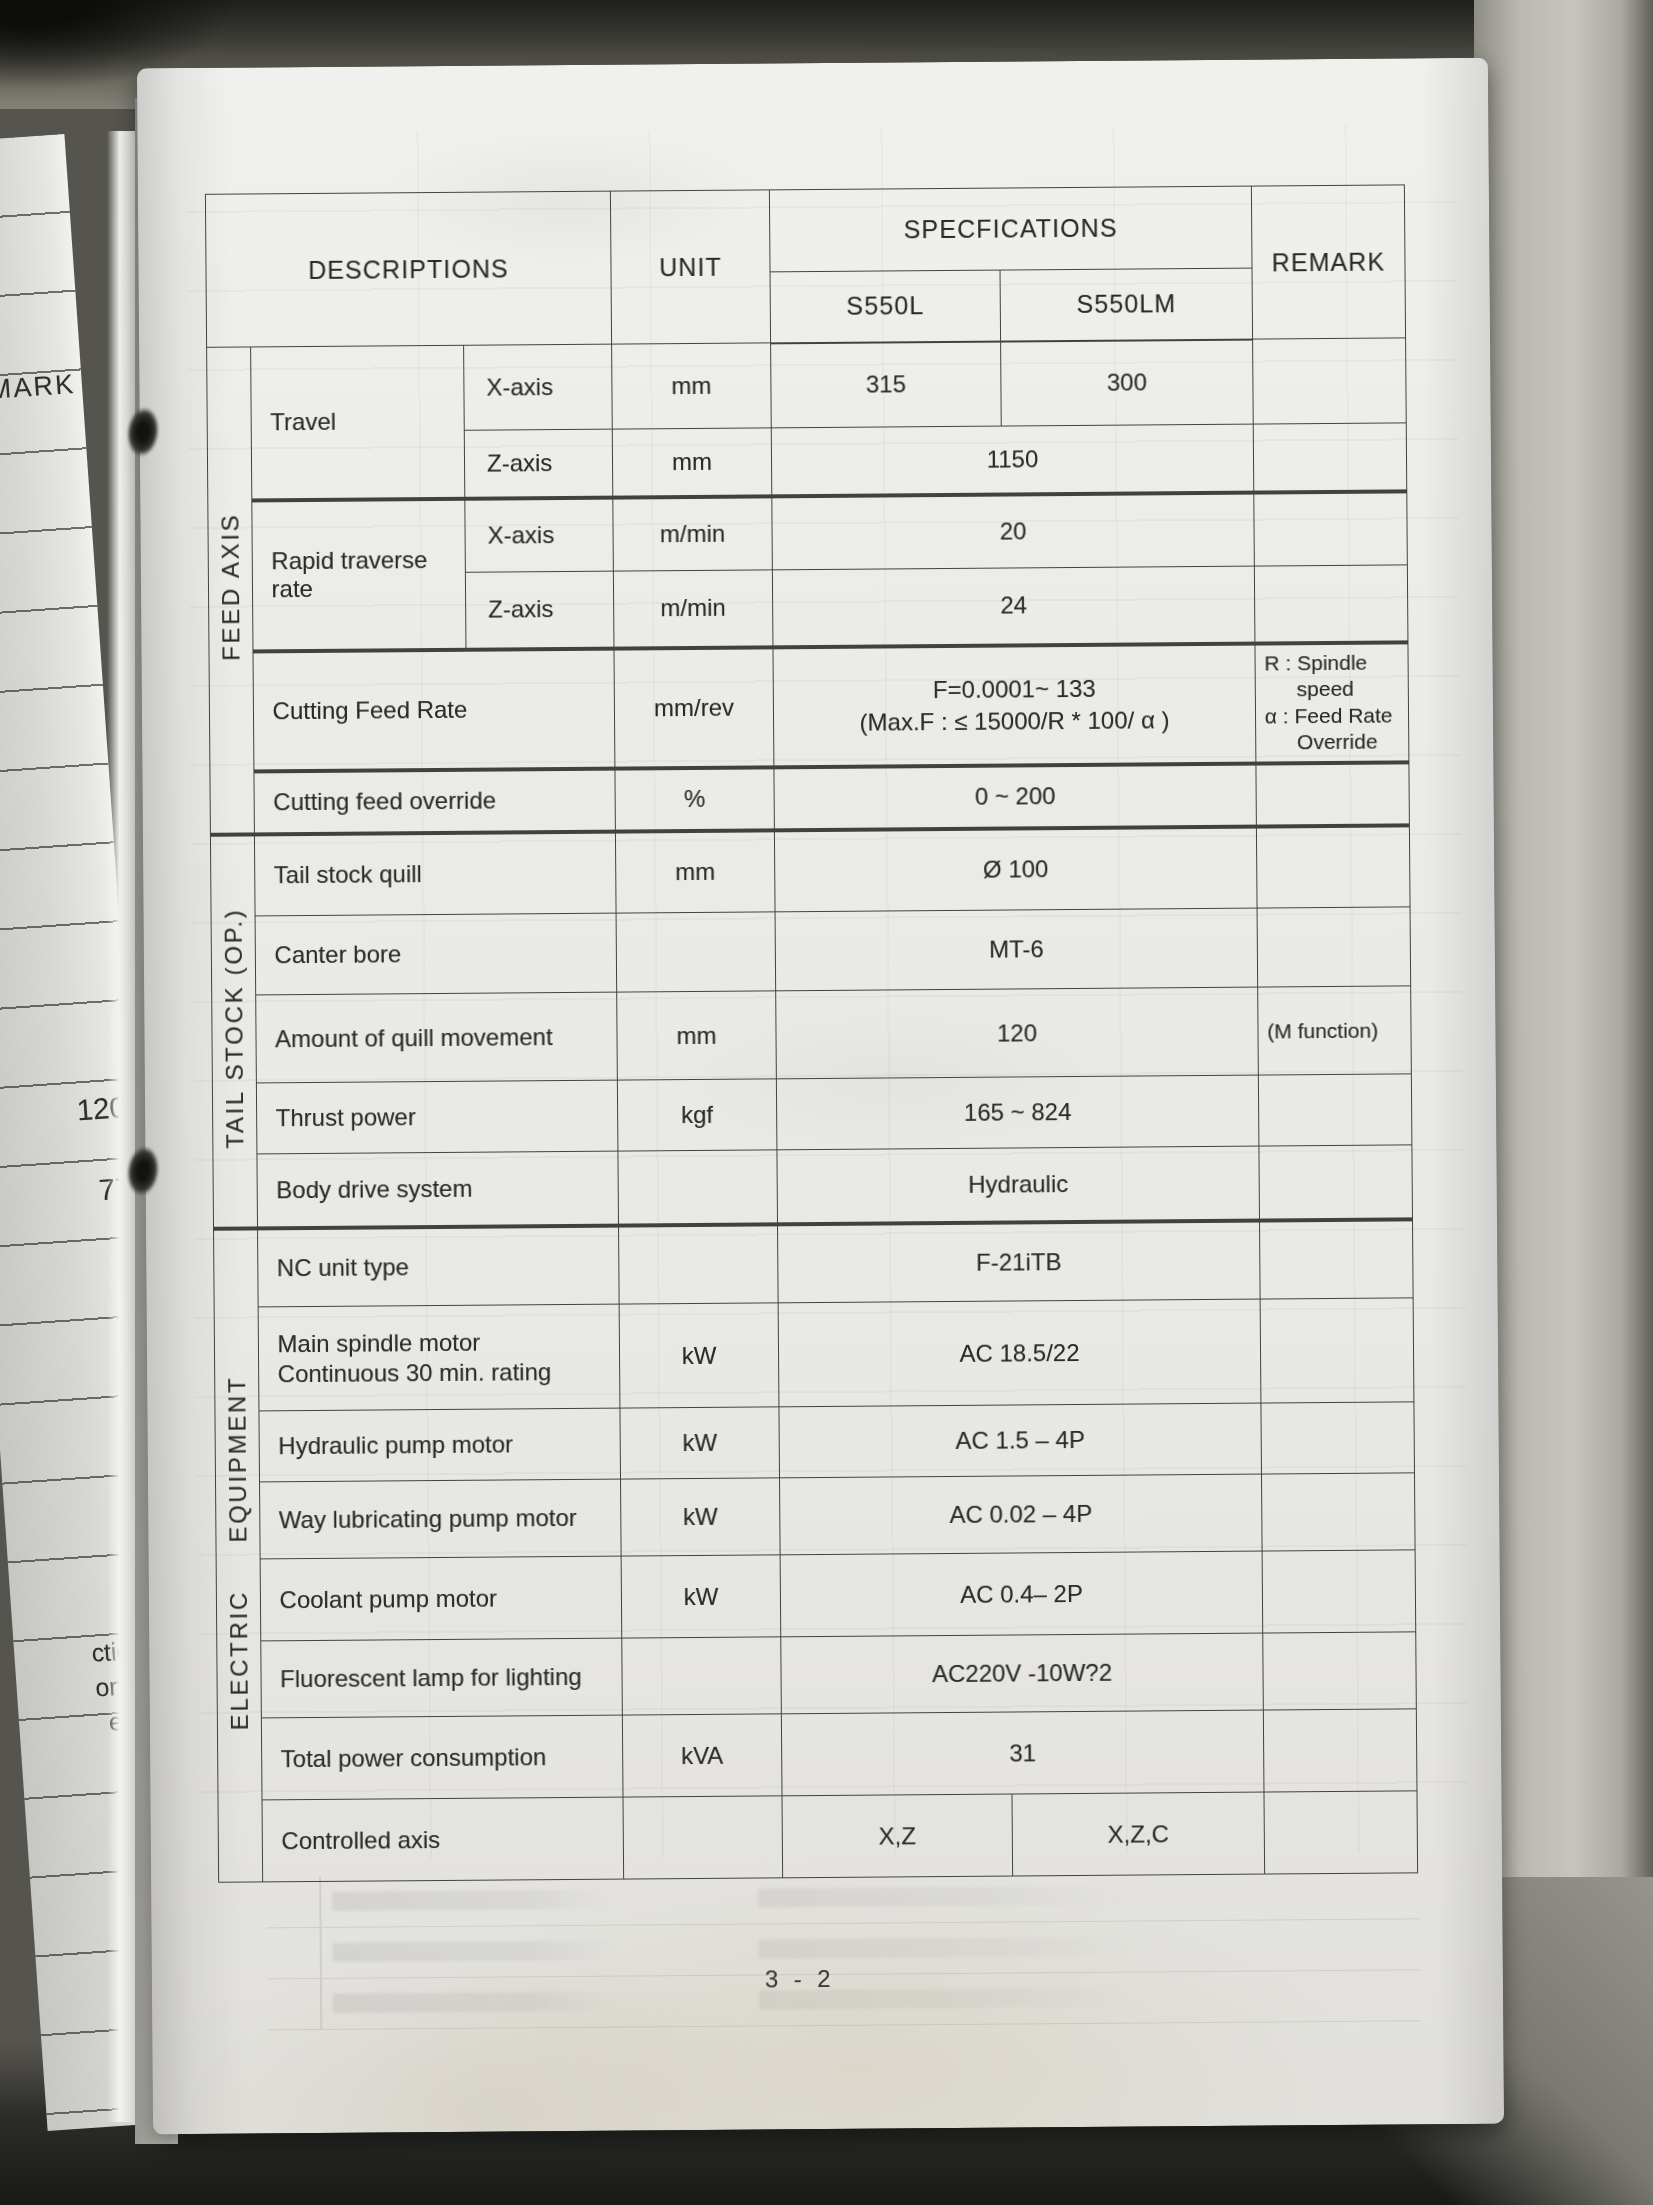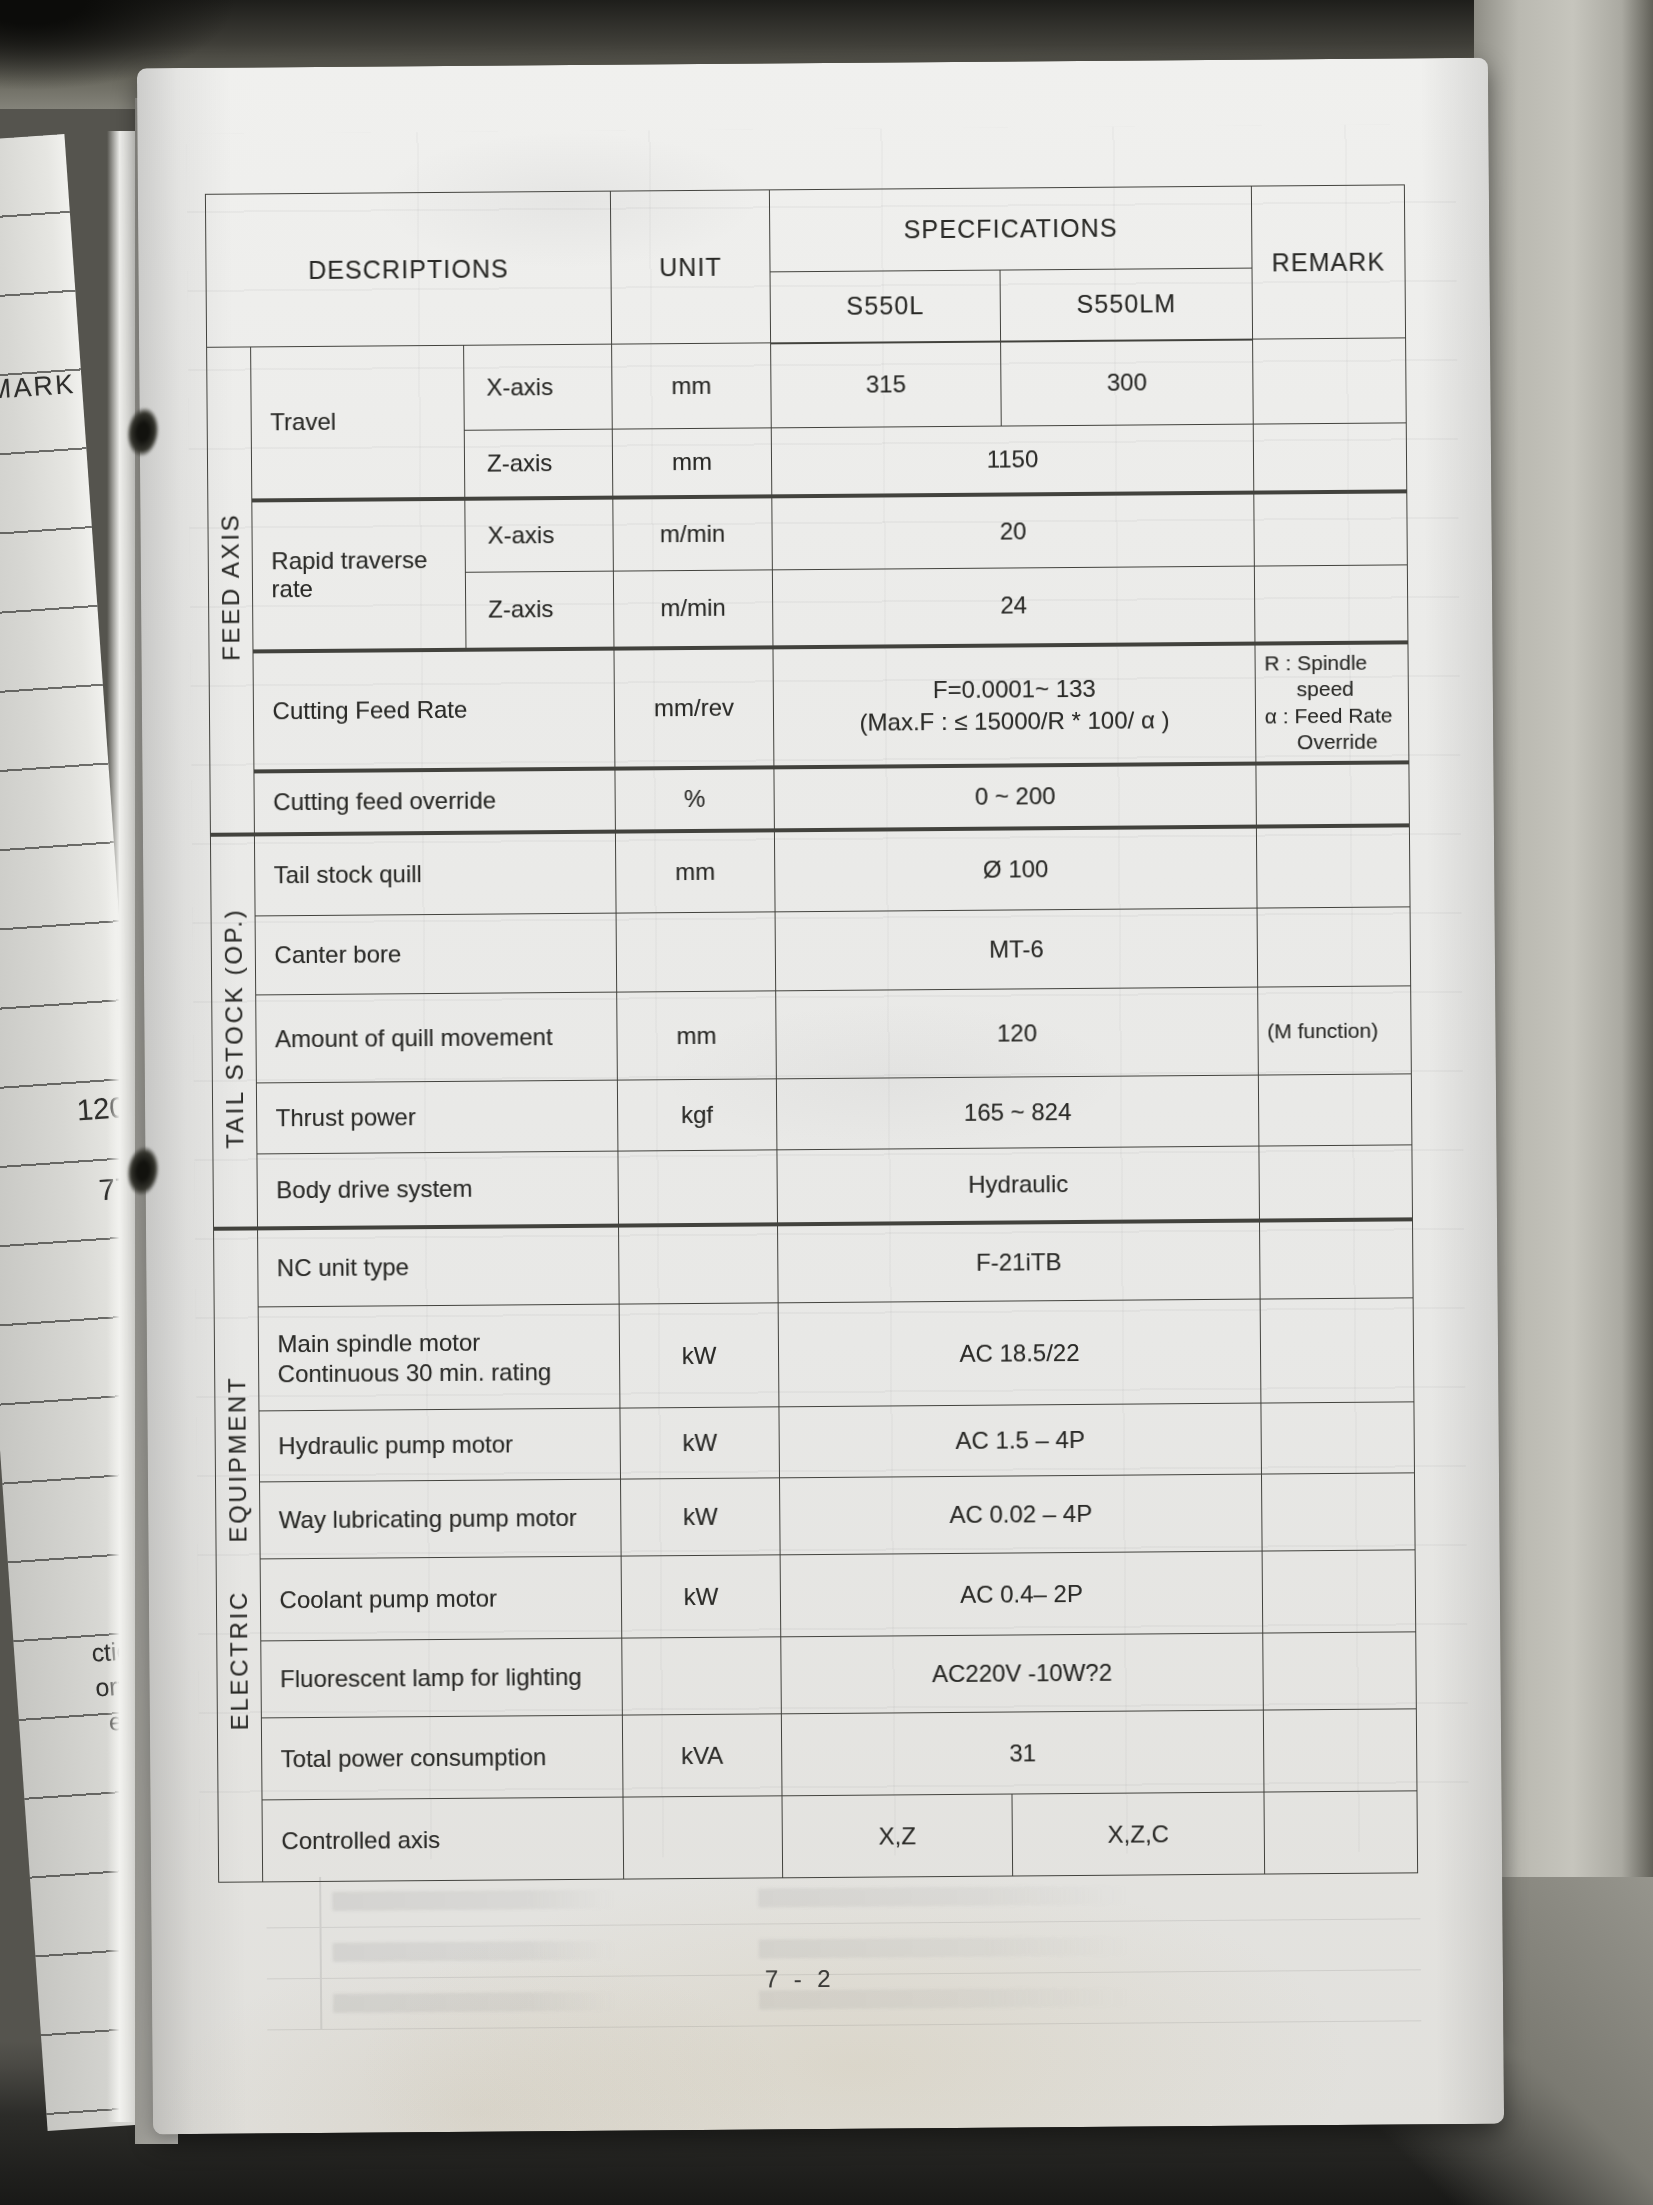--- a/index.html
+++ b/index.html
@@ -288,18 +288,18 @@
             <span class="ghost-col"></span>
           </div>
         <div class="grow">
             <span class="ghost-col"></span>
           </div>
         <div class="grow">
             <span class="ghost-col"></span>
           </div>
       </div>
 
-      <div class="page-number">7 - 2</div>
+      <div class="page-number">3 - 2</div>
     </div>
   </div>
 
 </div>
 
 
 </body></html>

